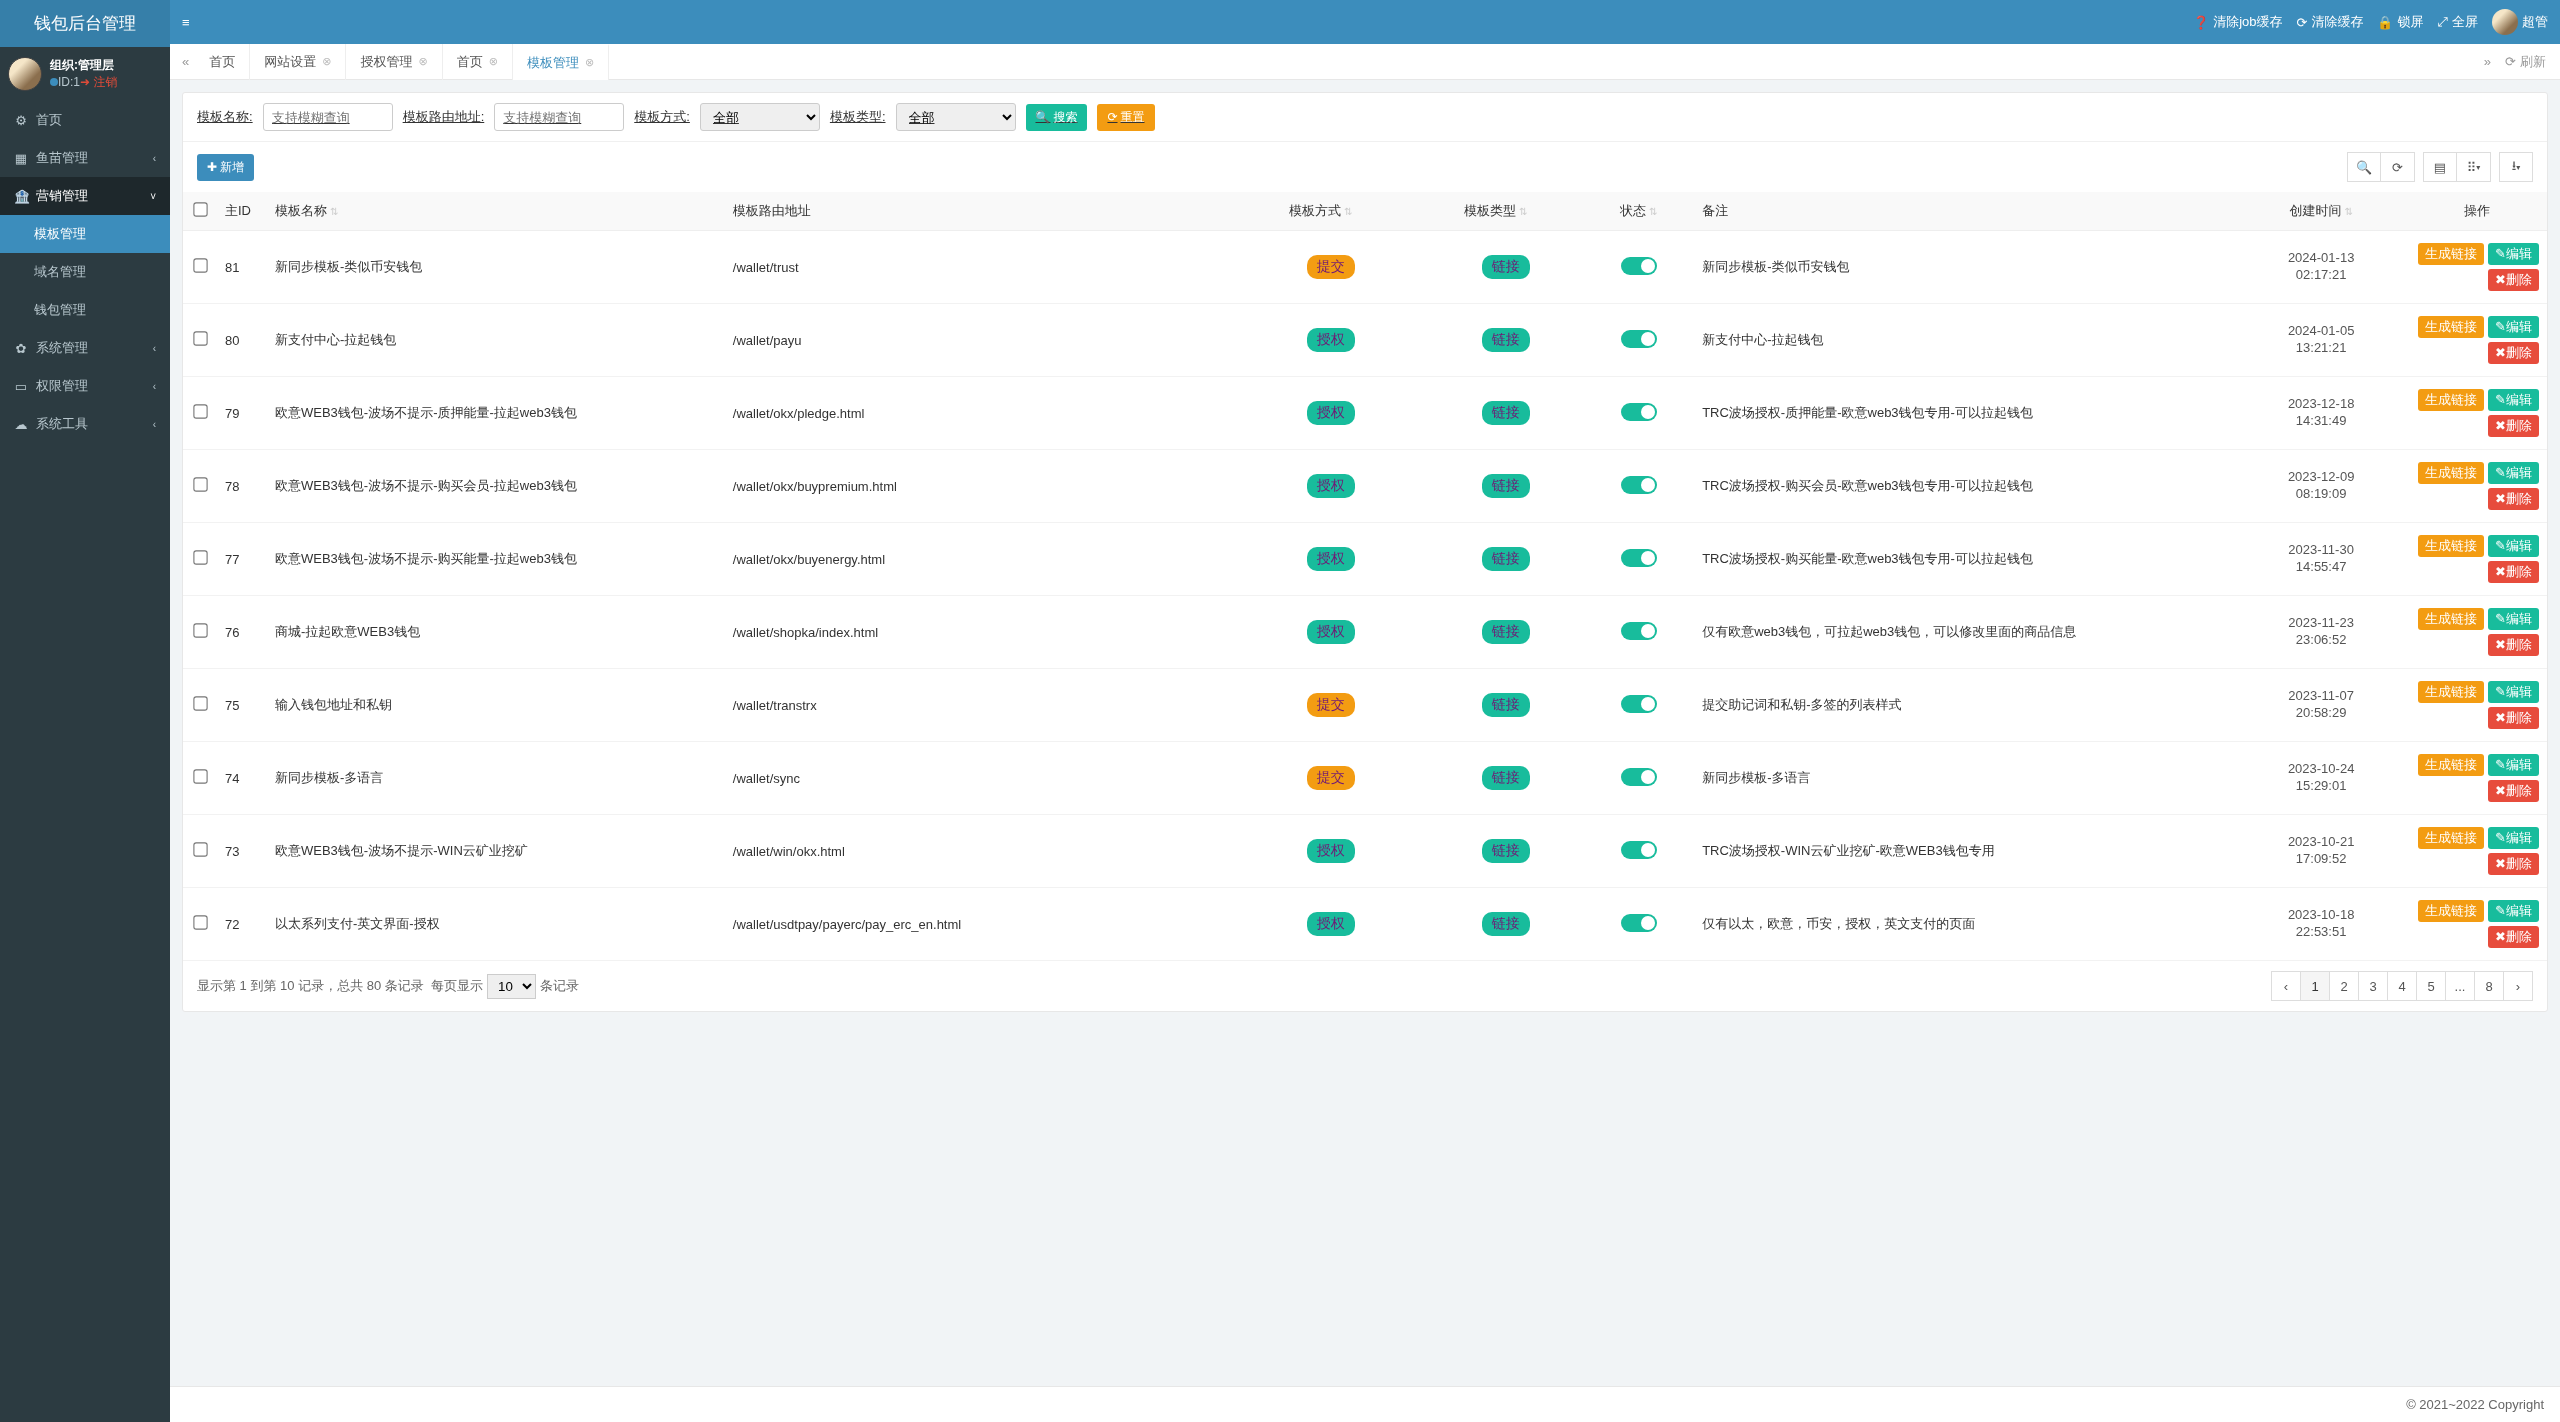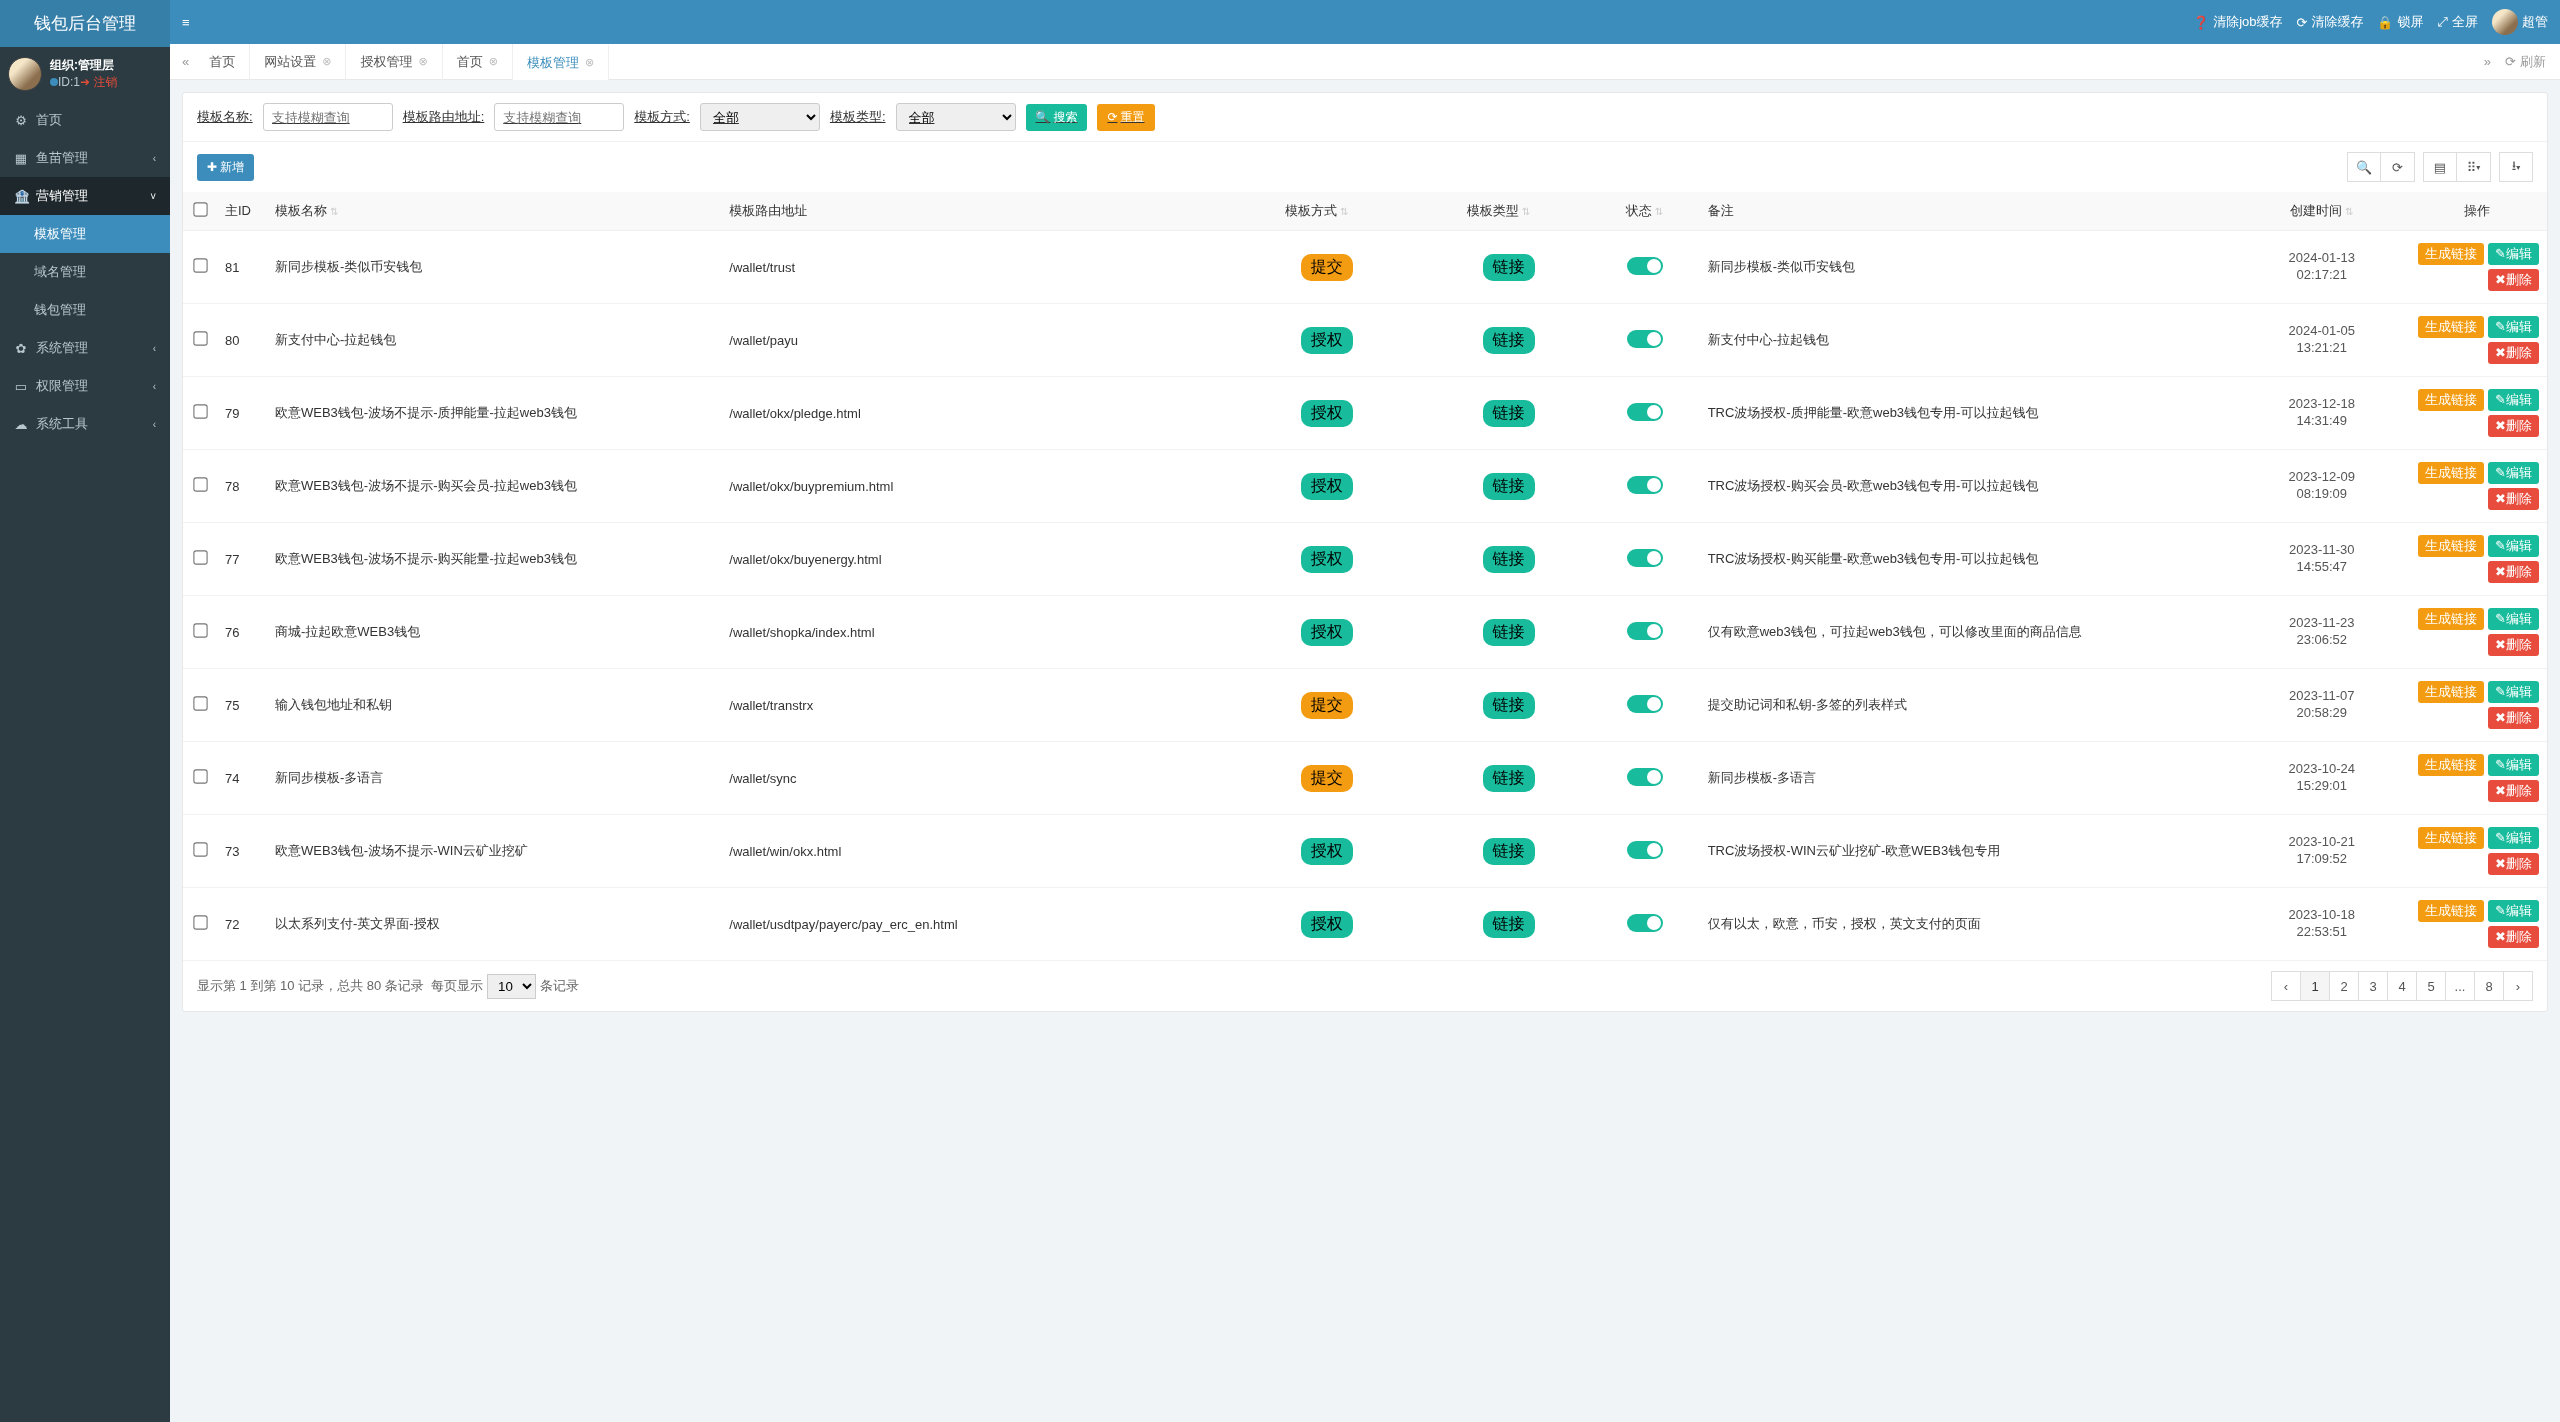--- a/index.html
+++ b/index.html
@@ -63,21 +63,21 @@
 .btngroup { display:flex; }
 .icobtn { width:34px; height:30px; border:1px solid #ddd; background:#fff; display:flex; align-items:center; justify-content:center; cursor:pointer; color:#555; font-size:13px; }
 .icobtn:not(:first-child){ border-left:none; }
 .icobtn-group + .icobtn-group { margin-left:8px; }
 
 table { width:100%; border-collapse:collapse; font-size:13px; }
 thead th { background:#f9f9f9; padding:10px 8px; text-align:left; color:#333; font-weight:normal; border-bottom:1px solid #eee; white-space:nowrap; }
 tbody td { padding:12px 8px; border-bottom:1px solid #f2f2f2; vertical-align:middle; }
 .sort { color:#ccc; font-size:10px; margin-left:3px; }
 .center { text-align:center; }
-.badge { display:inline-block; padding:3px 10px; border-radius:10px; color:#000000; font-size:16px;margin-left:20px; }
+.badge { display:inline-block; padding:3px 10px; border-radius:10px; color:#701a75; font-size:14px;margin-left:20px; }
 .bg-orange { background:#f39c12; }
 .bg-teal { background:#18bc9c;font-family:Liberation Serif, serif; }
 .toggle { width:36px; height:18px; background:#18bc9c; border-radius:10px; position:relative; display:inline-block; }
 .toggle::after { content:""; width:14px; height:14px; background:#fff; border-radius:50%; position:absolute; right:2px; top:2px; }
 .actions { display:flex; gap:4px; flex-wrap:wrap; justify-content:flex-end; }
 .actions .btn { padding:2px 7px; font-size:13px; border-radius:3px; }
 .date { color:#555; line-height:1.3; }
 
 .table-footer { display:flex; align-items:center; padding:10px 14px; font-size:13px; color:#666; }
 .pager { margin-left:auto; display:flex; gap:0; }
@@ -465,14 +465,15 @@
               <div class="pg">4</div>
               <div class="pg">5</div>
               <div class="pg">...</div>
               <div class="pg">8</div>
               <div class="pg">›</div>
             </div>
         </div>
       </div>
     </div>
 
+    <div class="footer">© 2021~2022 Copyright</div>
   </div>
 </div>
 
 </body></html>

